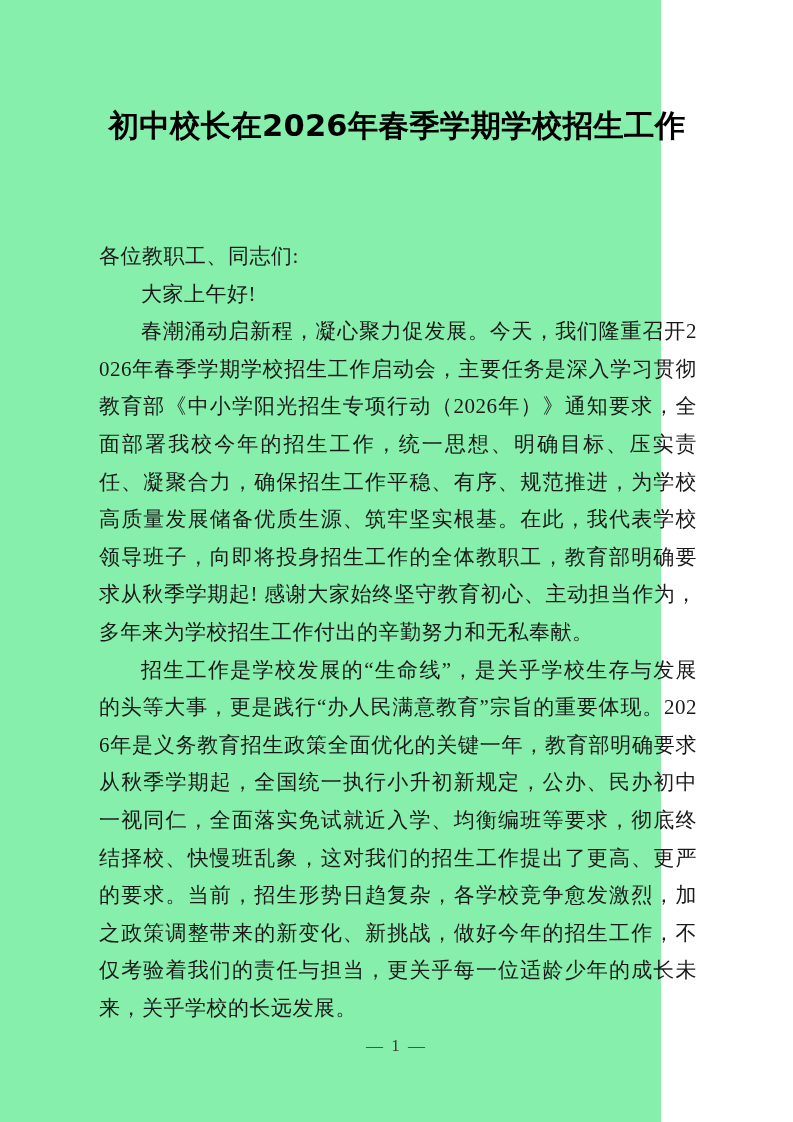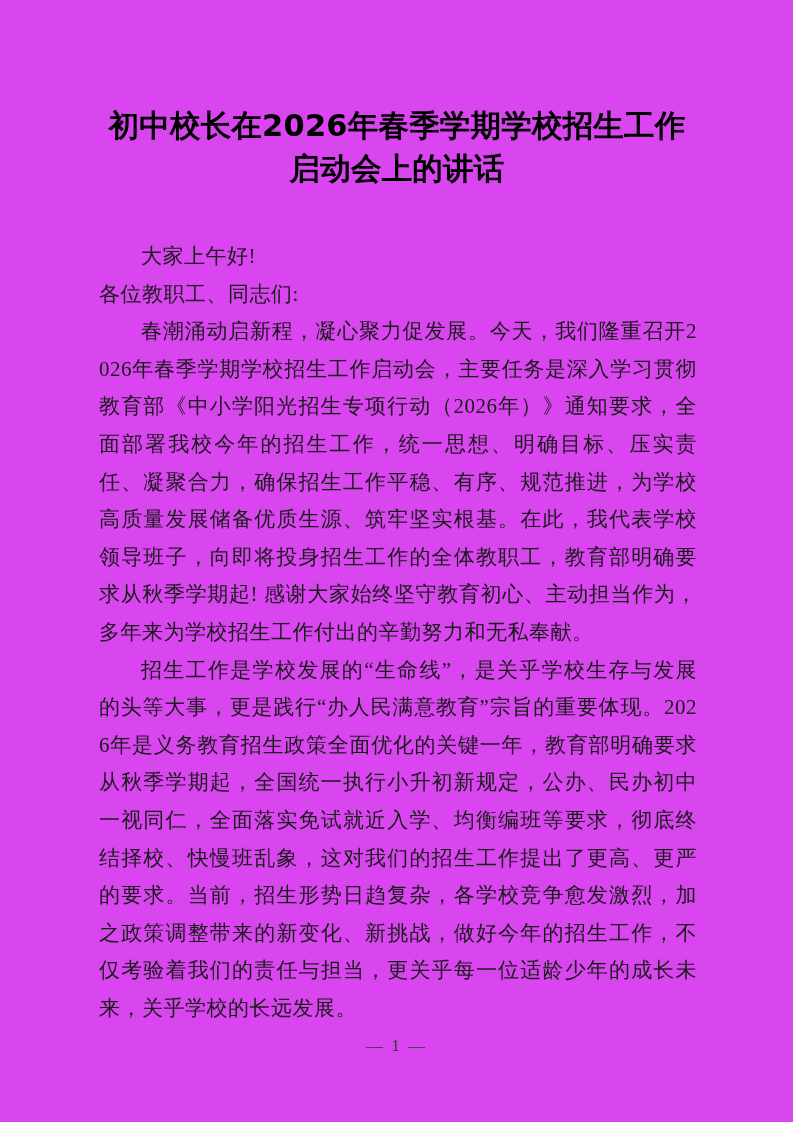--- a/index.html
+++ b/index.html
@@ -12,23 +12,23 @@
     height: 1122px;
     position: relative;
     font-family: "Liberation Serif", "DejaVu Serif", serif;
     color: #000000;
     overflow: hidden;
   }
   .page {
     position: absolute;
     left: 0;
     top: 0;
-    width: 793px;
+    width: 661px;
     height: 1122px;
-    background: #d946ef;
+    background: #86efac;
     box-sizing: border-box;
   }
   .doc-title {
     position: absolute;
     left: 99px;
     top: 104px;
     width: 596px;
     text-align: center;
     font-family: "DejaVu Sans", "Liberation Sans", sans-serif;
     font-weight: 700;
@@ -74,25 +74,24 @@
     letter-spacing: 2px;
   }
 </style>
 </head>
 <body>
 
 <div class="page">
 
   <div class="doc-title">
     <div>初中校长在2026年春季学期学校招生工作</div>
-    <div>启动会上的讲话</div>
   </div>
 
   <div class="body-block">
+    <p class="para salutation">各位教职工、同志们:</p>
     <p class="para indent">大家上午好!</p>
-    <p class="para salutation">各位教职工、同志们:</p>
     <p class="para indent">春潮涌动启新程，凝心聚力促发展。今天，我们隆重召开2026年春季学期学校招生工作启动会，主要任务是深入学习贯彻教育部《中小学阳光招生专项行动（2026年）》通知要求，全面部署我校今年的招生工作，统一思想、明确目标、压实责任、凝聚合力，确保招生工作平稳、有序、规范推进，为学校高质量发展储备优质生源、筑牢坚实根基。在此，我代表学校领导班子，向即将投身招生工作的全体教职工，教育部明确要求从秋季学期起! 感谢大家始终坚守教育初心、主动担当作为，多年来为学校招生工作付出的辛勤努力和无私奉献。</p>
     <p class="para indent">招生工作是学校发展的“生命线”，是关乎学校生存与发展的头等大事，更是践行“办人民满意教育”宗旨的重要体现。2026年是义务教育招生政策全面优化的关键一年，教育部明确要求从秋季学期起，全国统一执行小升初新规定，公办、民办初中一视同仁，全面落实免试就近入学、均衡编班等要求，彻底终结择校、快慢班乱象，这对我们的招生工作提出了更高、更严的要求。当前，招生形势日趋复杂，各学校竞争愈发激烈，加之政策调整带来的新变化、新挑战，做好今年的招生工作，不仅考验着我们的责任与担当，更关乎每一位适龄少年的成长未来，关乎学校的长远发展。</p>
   </div>
 
   <div class="page-number">— 1 —</div>
 
 </div>
 
 </body></html>

